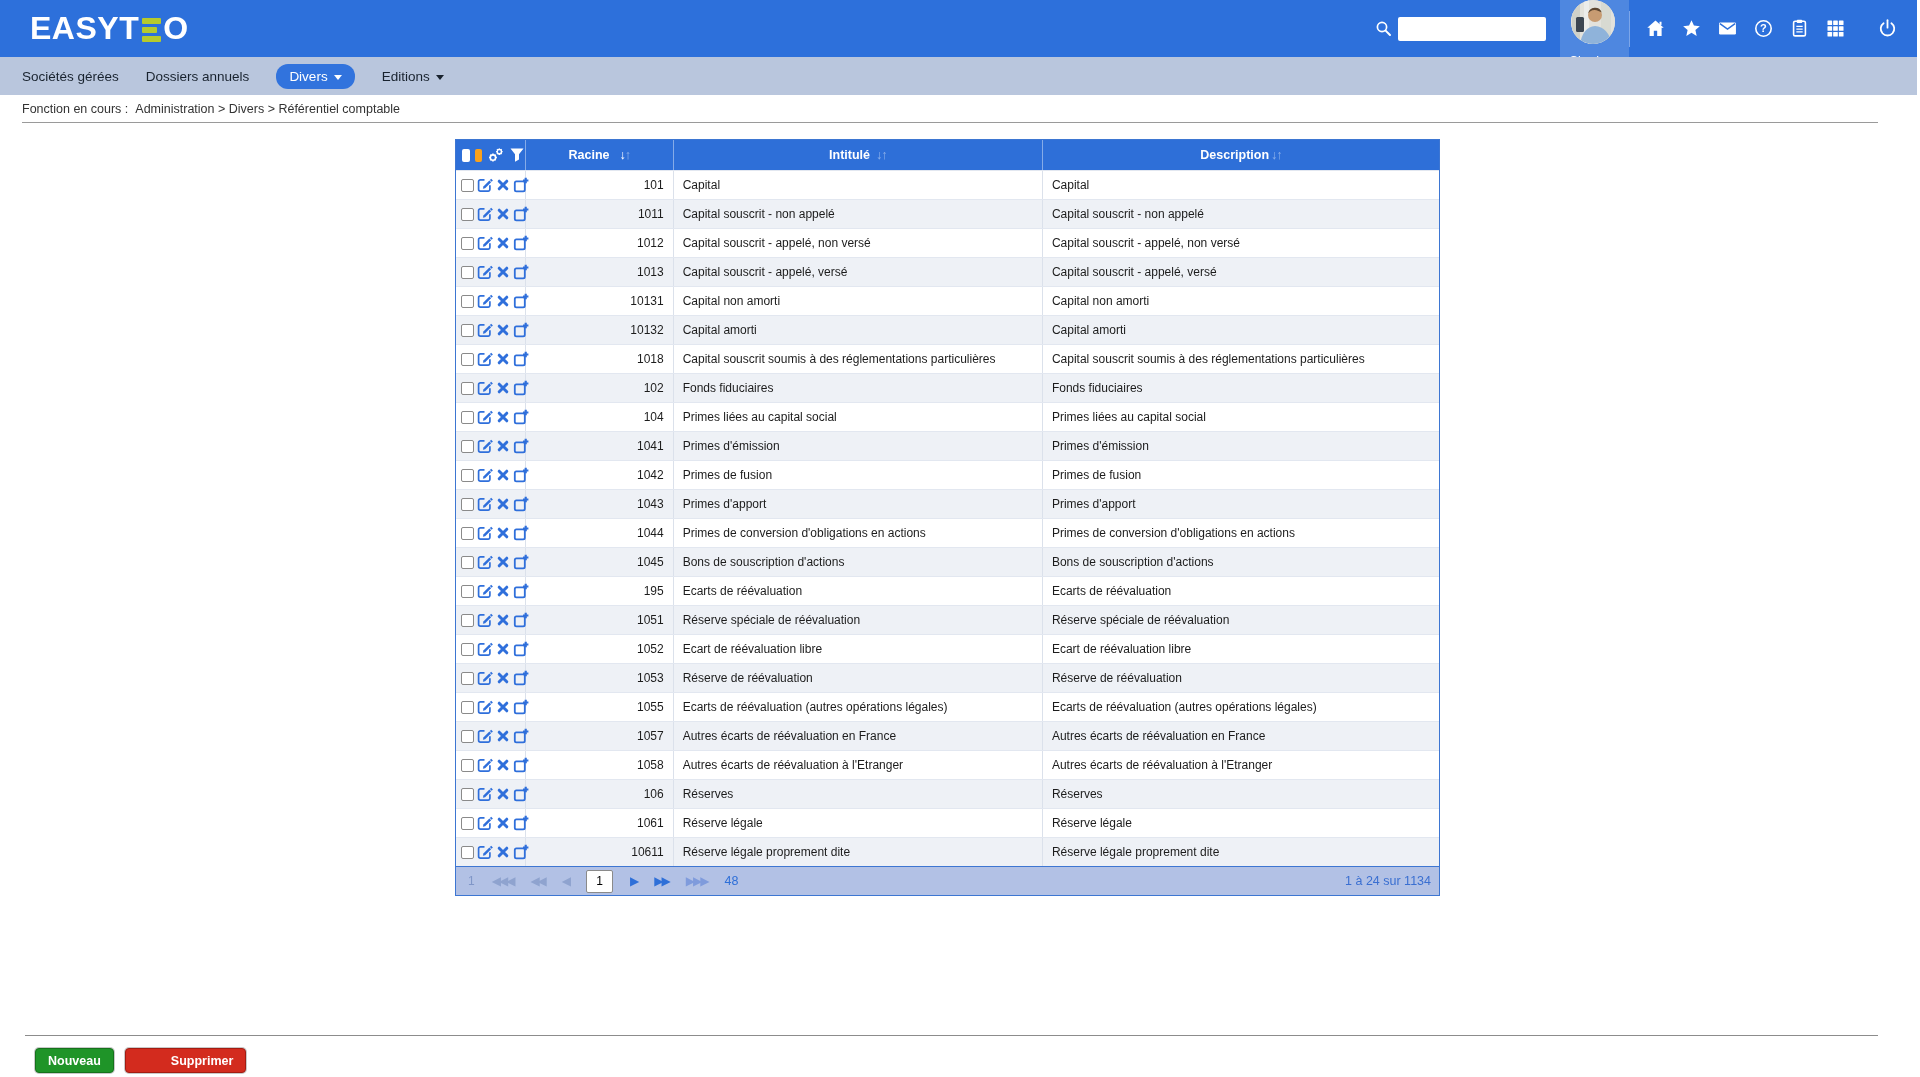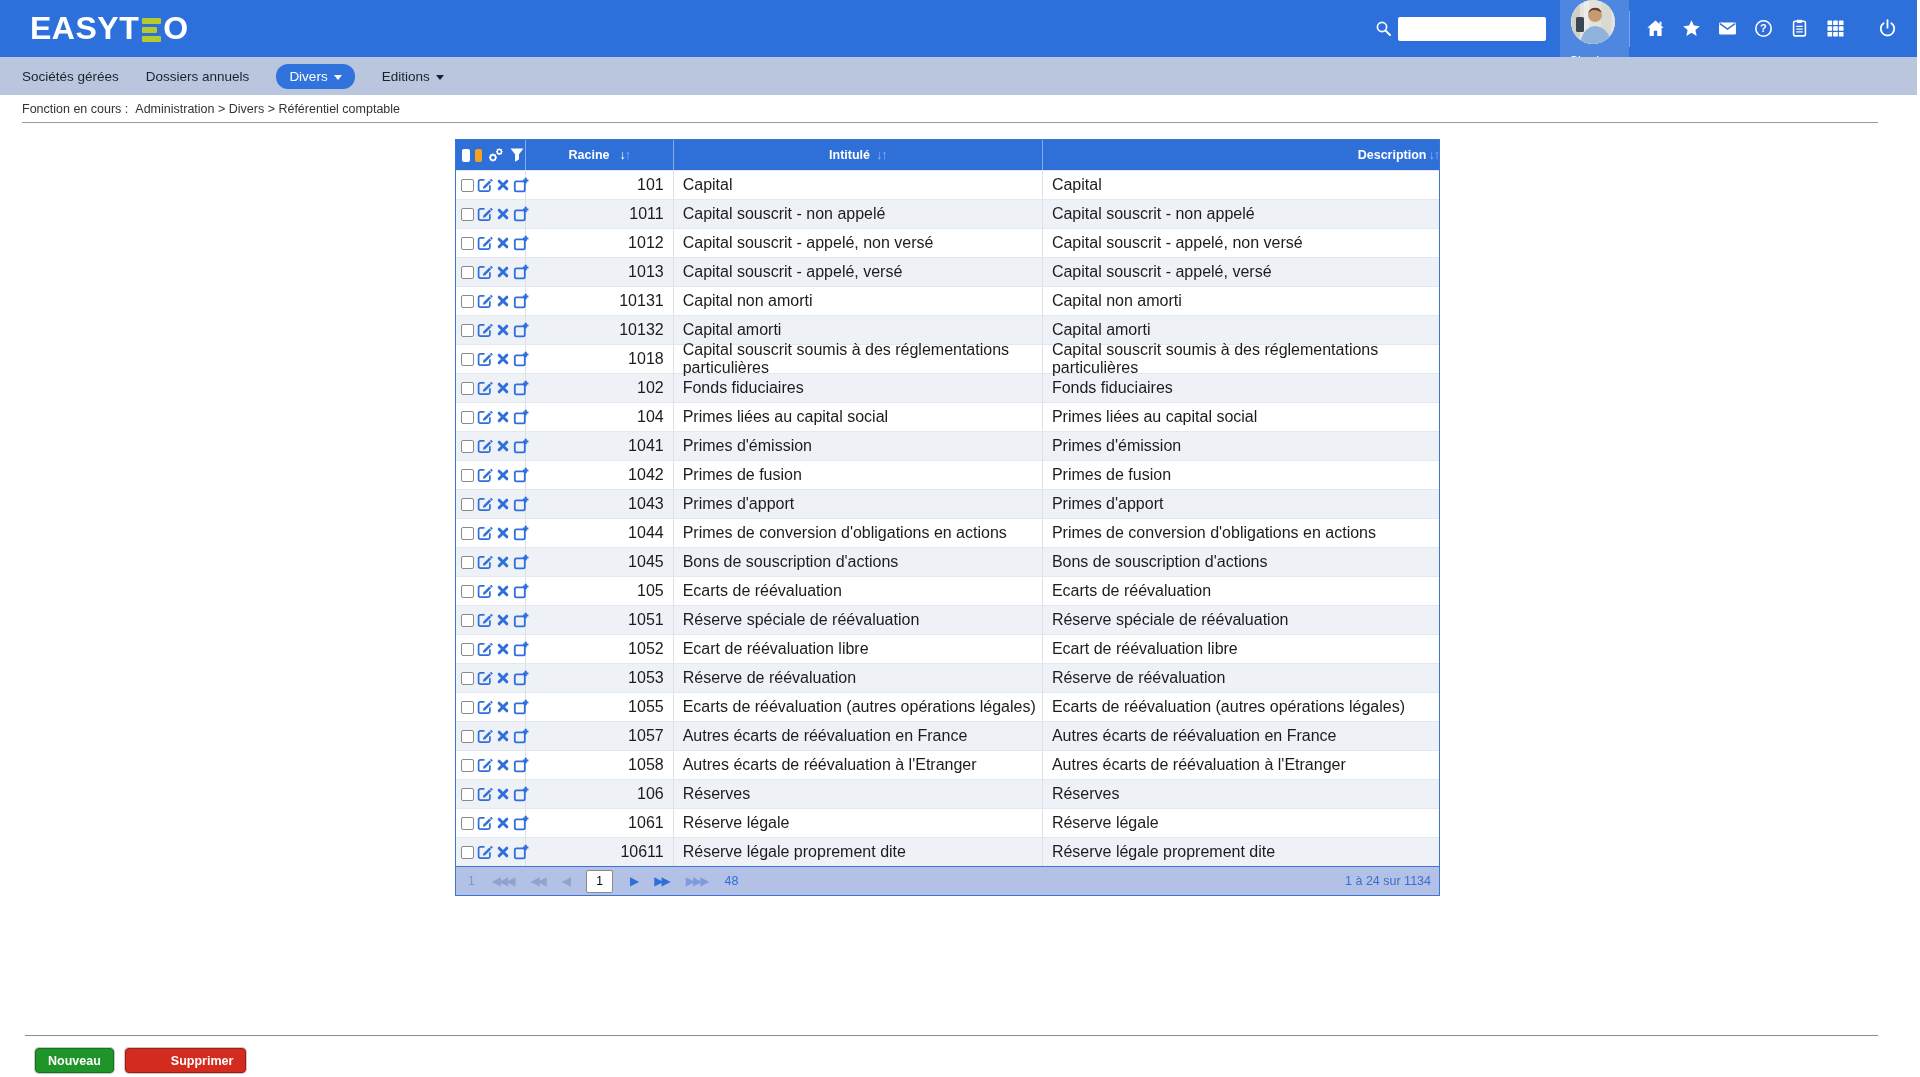--- a/index.html
+++ b/index.html
@@ -47,30 +47,30 @@
   
   .tablebox { position:absolute; left:455px; top:139px; width:985px;
               border:1px solid #3d76d2; background:#fff; }
   .thead { display:flex; background:#2e6fd8; height:30px; color:#fff;
            font-weight:bold; font-size:12.5px; }
   .th { display:flex; align-items:center; border-right:1px solid rgba(255,255,255,.42); }
   .th:last-child { border-right:none; }
   .th-tools { width:70px; gap:5px; padding-left:6px; }
   .th-racine { width:148px; justify-content:center; gap:10px; cursor:pointer; }
   .th-int { width:370px; justify-content:center; gap:6px; cursor:pointer; }
-  .th-desc { width:397px; justify-content:flex-end; gap:2px; cursor:pointer; }
+  .th-desc { width:397px; justify-content:center; gap:2px; cursor:pointer; }
   .sq { width:13px; height:13px; border-radius:2px; display:inline-block; }
   .sq.white { background:#fff; }
   .sq.orange { background:#f9a11c; }
   .sort { display:inline-flex; font-size:12.5px; font-weight:bold; letter-spacing:-1px; }
   .sort .dn, .sort .up { opacity:.45; }
   .sort.sorted .dn { opacity:1; }
 
   .row { display:flex; height:29px; border-top:1px solid #e2e7f0; background:#fff;
-         font-size:16px; color:#1c1c1c; }
+         font-size:12px; color:#1c1c1c; }
   .row.alt { background:#eef1f6; }
   .cell { display:flex; align-items:center; border-right:1px solid #dbe1eb; }
   .c-actions { width:70px; gap:3px; padding-left:5px; }
   .c-racine { width:148px; justify-content:flex-end; padding-right:9px; }
   .c-int { width:370px; padding-left:9px; }
   .c-desc { width:397px; padding-left:9px; border-right:none; }
   .cb { width:13px; height:13px; border:1px solid #8a8a8a; border-radius:2px; background:#fff;
         display:inline-block; cursor:pointer; flex:0 0 auto; }
   .act { display:flex; cursor:pointer; }
 
@@ -648,21 +648,21 @@
                 <path d="M3.2 3.2 L10.8 10.8 M10.8 3.2 L3.2 10.8" stroke="#2f6fdb" stroke-width="3" stroke-linecap="round"></path>
               </svg>
           </span>
           <span class="act">
             <svg width="16" height="16" viewBox="0 0 16 16">
                 <rect x="1.8" y="4.4" width="10" height="10" rx="1.6" fill="none" stroke="#2f6fdb" stroke-width="1.8"></rect>
                 <path d="M12.7 0.8 V6.2 M10 3.5 H15.4" stroke="#2f6fdb" stroke-width="2.2"></path>
               </svg>
           </span>
         </div>
-        <div class="cell c-racine">105</div>
+        <div class="cell c-racine">195</div>
         <div class="cell c-int">Ecarts de réévaluation</div>
         <div class="cell c-desc">Ecarts de réévaluation</div>
       </div>
         <div class="row alt">
         <div class="cell c-actions">
           <span class="cb"></span>
           <span class="act">
             <svg width="16" height="16" viewBox="0 0 16 16">
                 <path d="M12.9 8.3 V12.3 A1.8 1.8 0 0 1 11.1 14.1 H3.4 A1.8 1.8 0 0 1 1.6 12.3 V4.6 A1.8 1.8 0 0 1 3.4 2.8 H7.5" fill="none" stroke="#2f6fdb" stroke-width="1.7"></path>
                 <path d="M6.4 9.6 L12.4 3.6 L14.1 5.3 L8.1 11.3 L5.9 11.8 Z" fill="#2f6fdb"></path>

